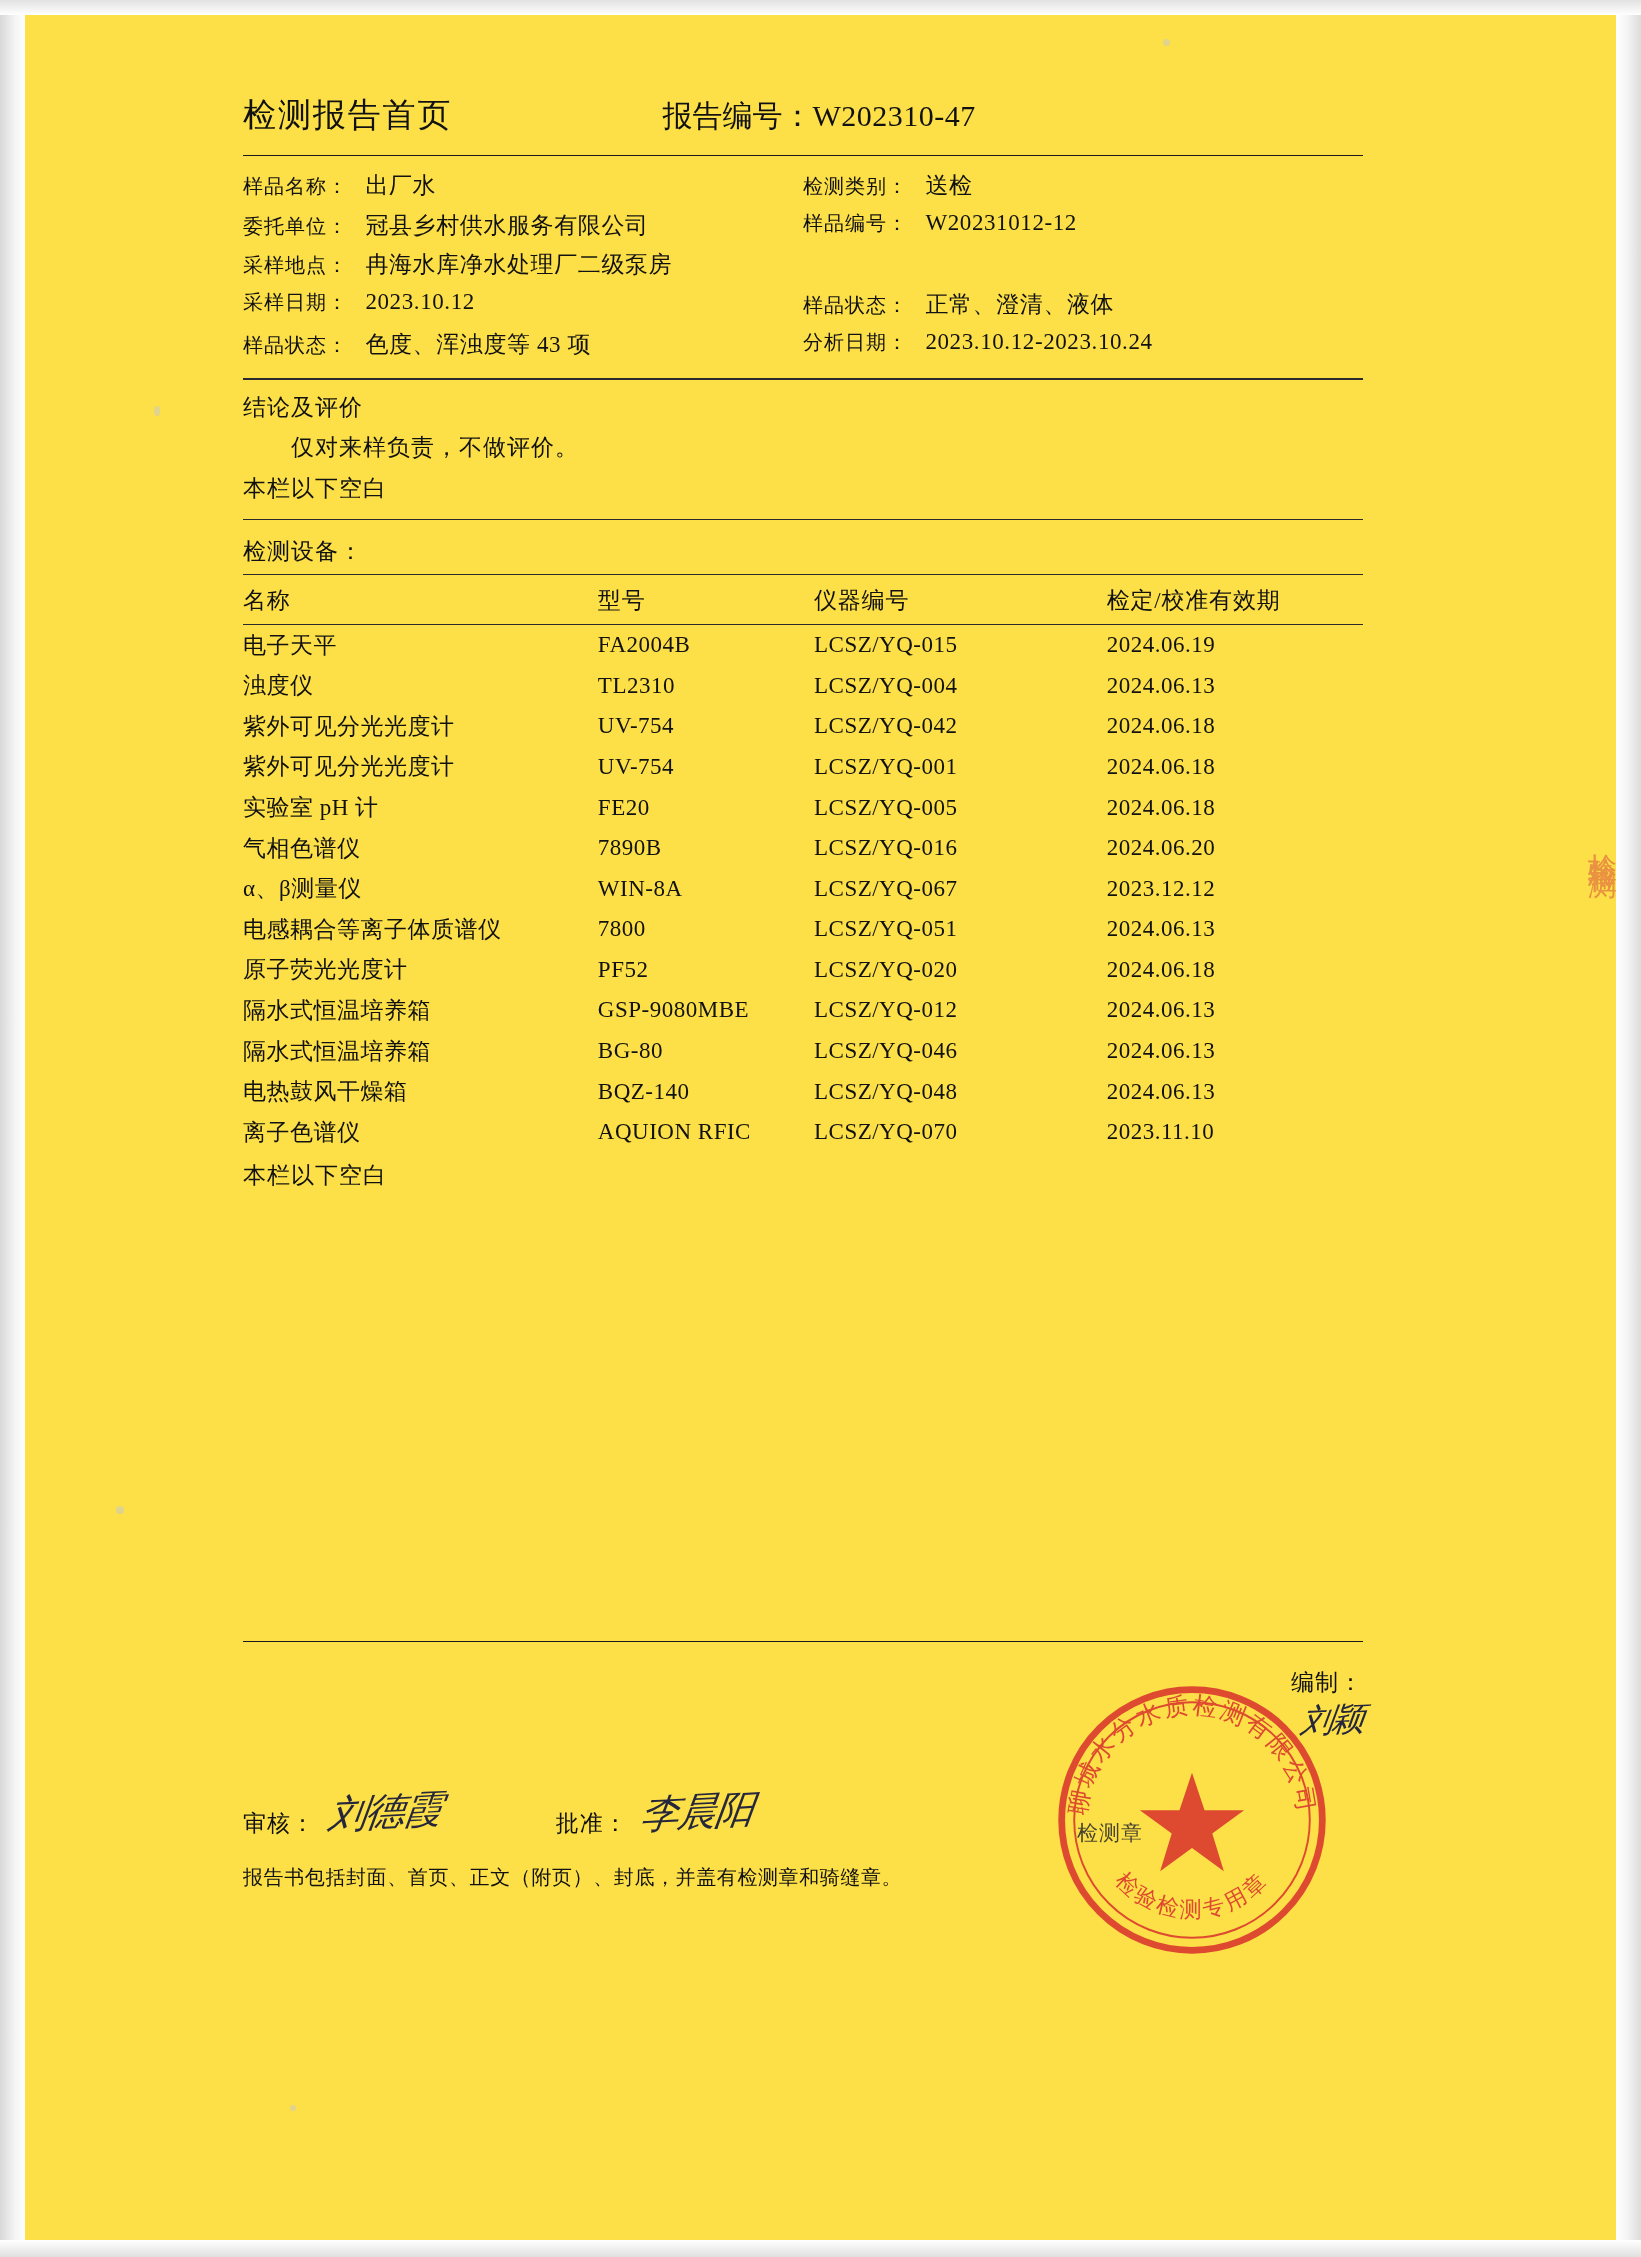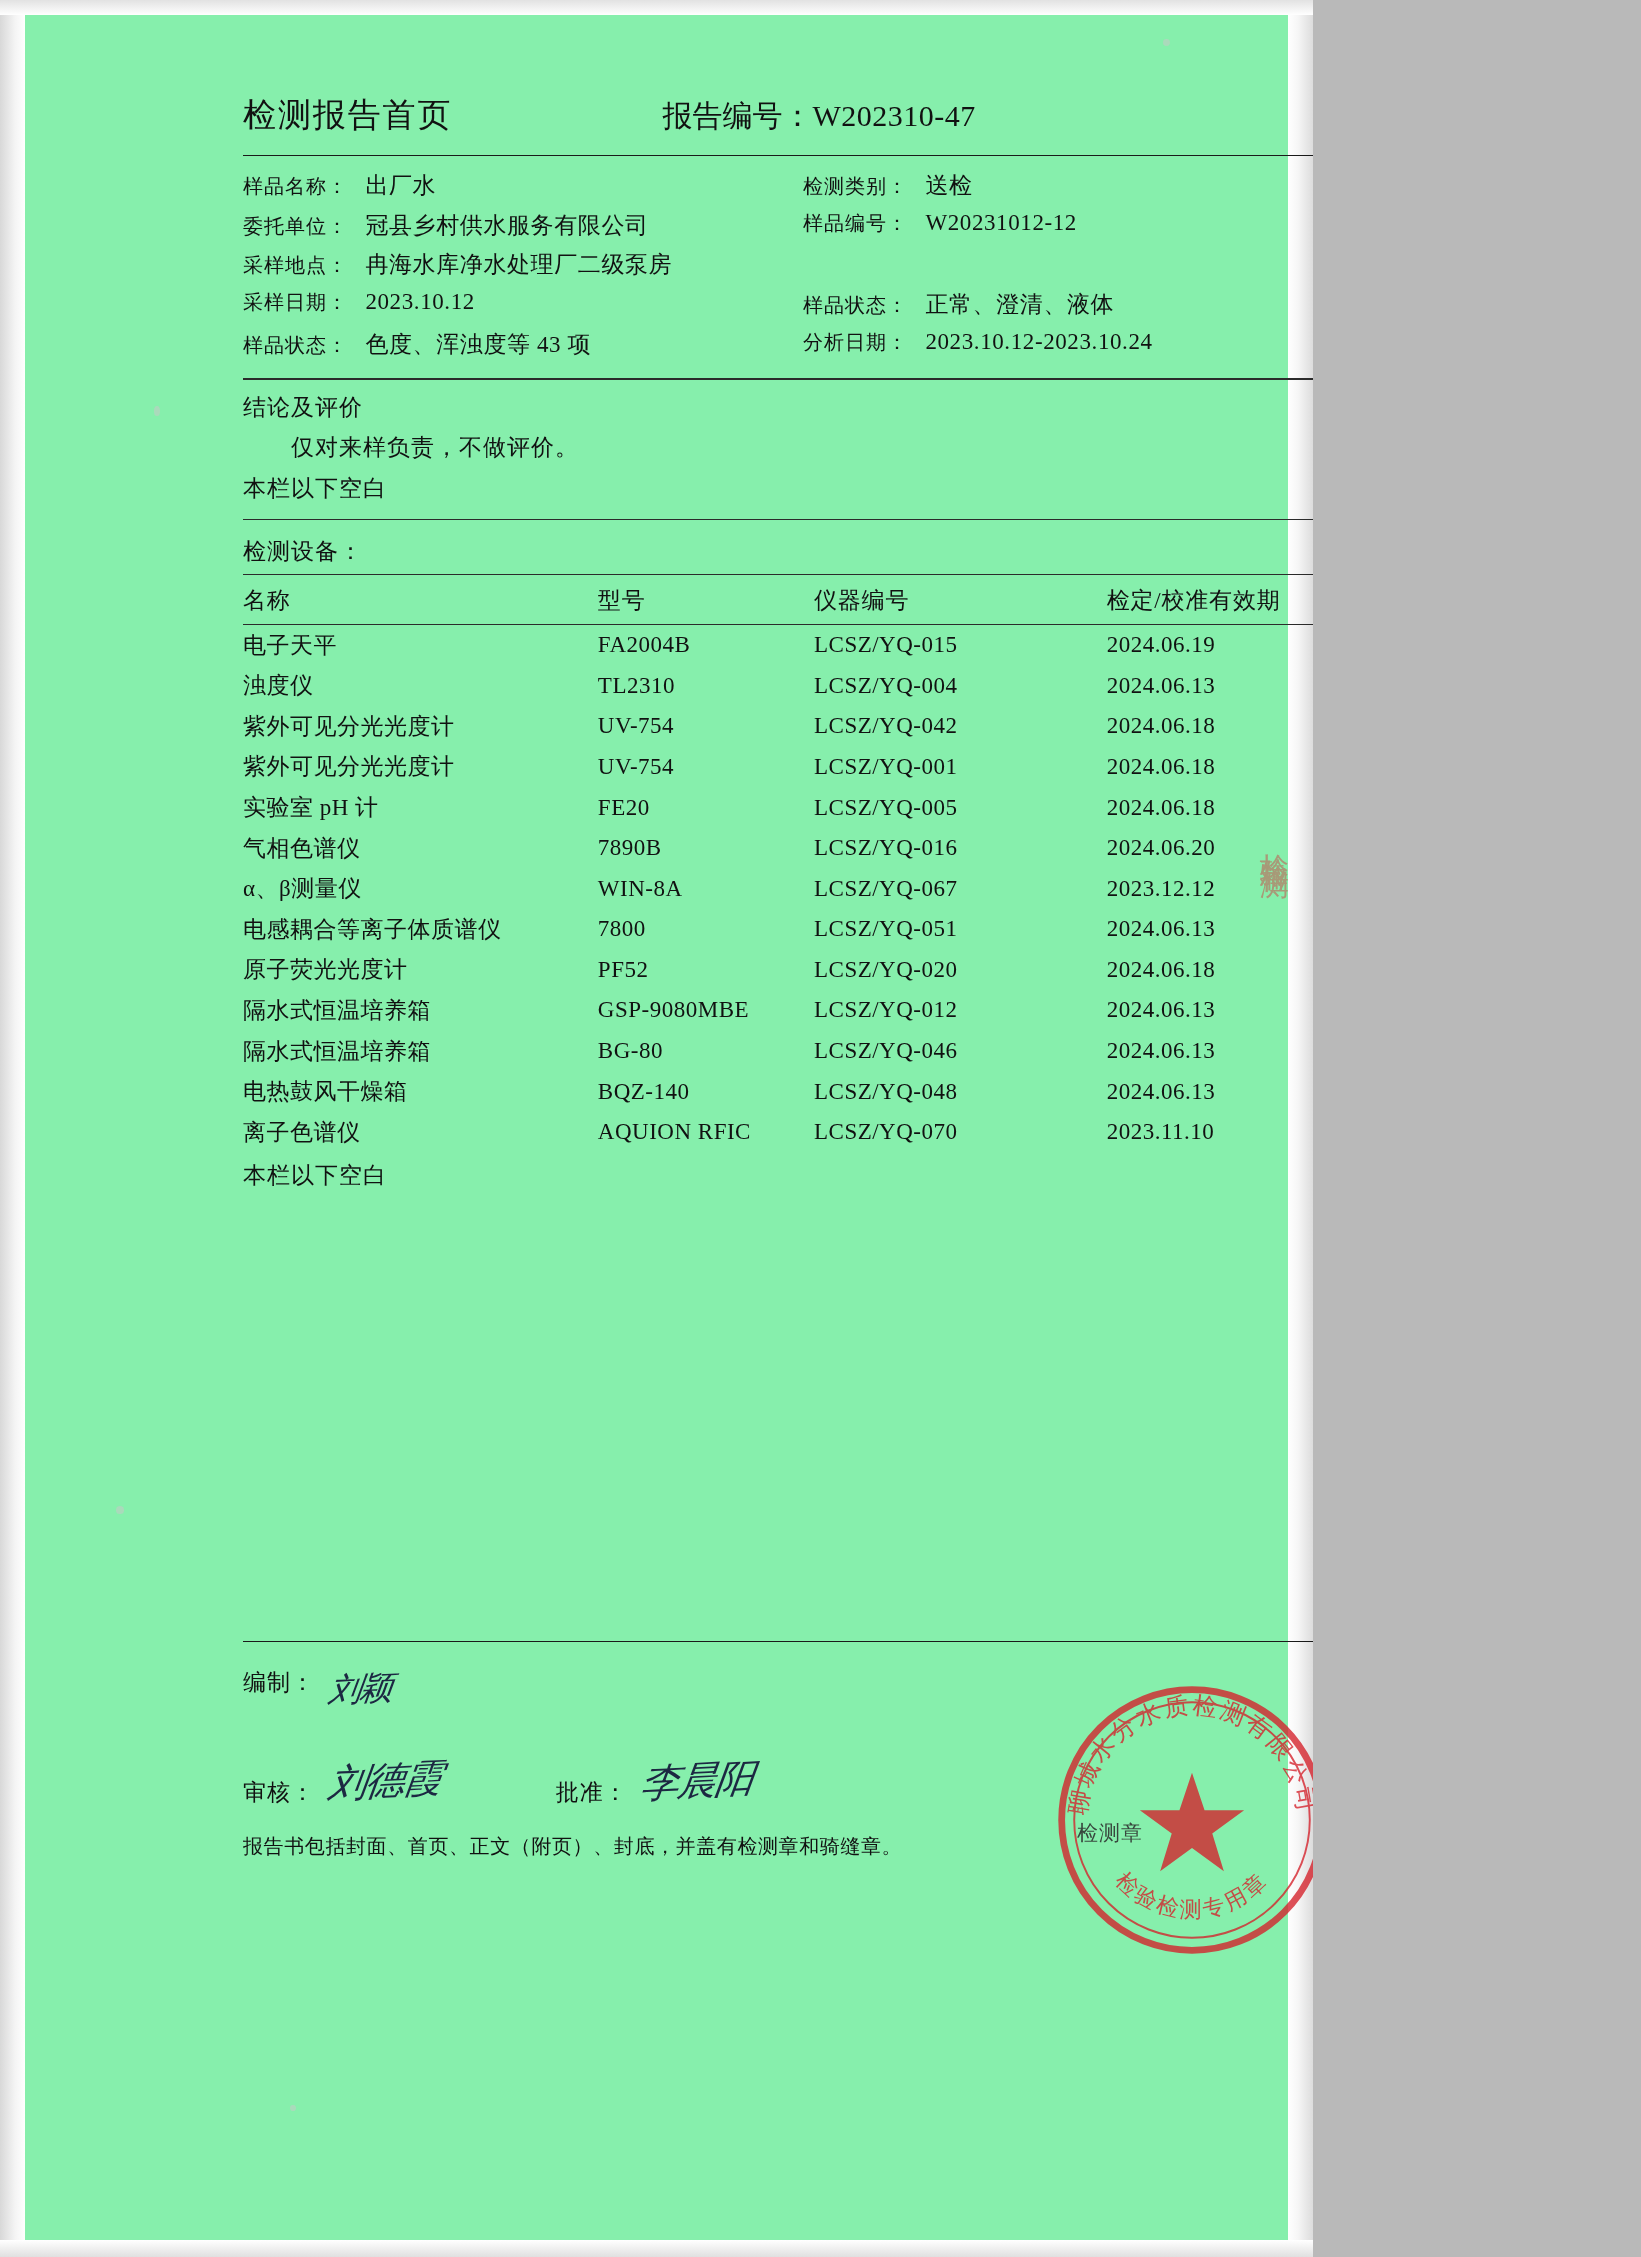--- a/index.html
+++ b/index.html
@@ -7,23 +7,23 @@
     padding: 0;
     background: #b9b9b9;
   }
   body {
     width: 1641px;
     height: 2257px;
     font-family: "Liberation Serif", "DejaVu Serif", serif;
   }
   .page {
     position: relative;
-    width: 1313px;
+    width: 1641px;
     height: 2257px;
-    background: #86efac;
+    background: #fde047;
     overflow: hidden;
   }
   .paper-edge-left {
     position: absolute;
     left: 0; top: 0; bottom: 0;
     width: 25px;
     background: linear-gradient(to right, #d8d8d8, #f4f4f4 60%, #ffffff);
   }
   .paper-edge-right {
     position: absolute;
@@ -200,23 +200,24 @@
     top: 1641px;
     width: 1120px;
   }
   .sign-top-rule {
     border: 0;
     border-top: 1.9px solid #1a1a1a;
     margin: 0 0 25px 0;
   }
   .sign-line {
     display: flex;
-    align-items: flex-start;
+    align-items: flex-end;
     margin-bottom: 42px;
     position: relative;
+    flex-direction: column;
   }
   .sign-label {
     font-size: 23px;
     color: #111;
     letter-spacing: 1px;
   }
   .sig {
     font-family: "DejaVu Serif", serif;
     font-style: italic;
     font-size: 39px;

